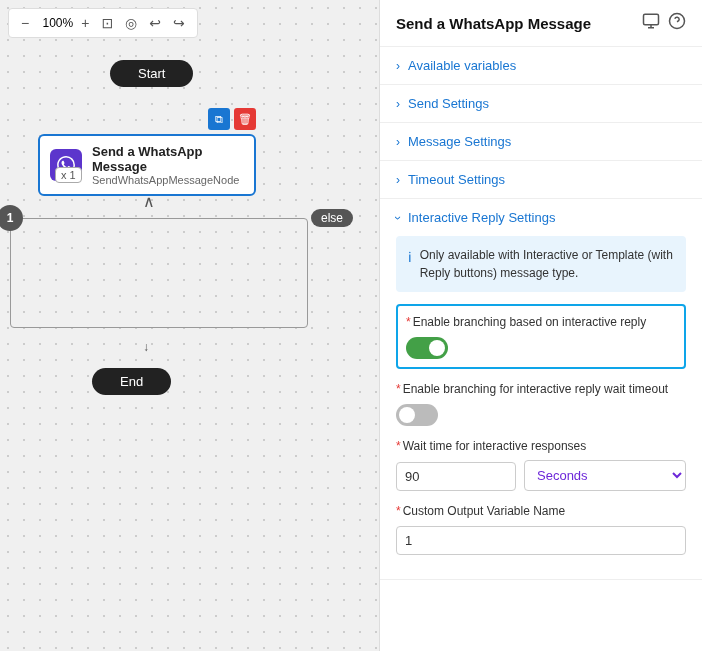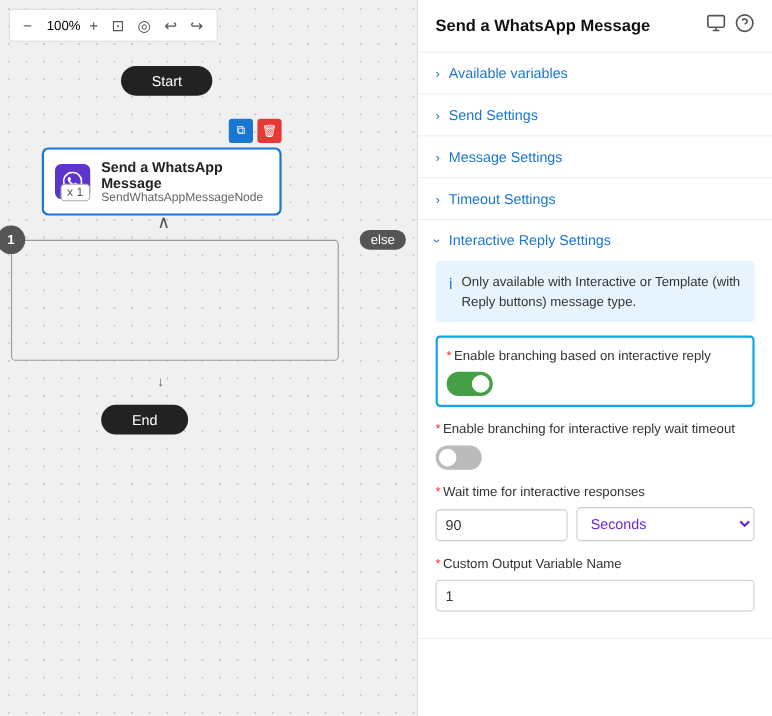--- a/index.html
+++ b/index.html
@@ -170,21 +170,21 @@
       display: flex;
       align-items: center;
       justify-content: center;
       font-size: 12px;
       font-weight: bold;
       transform: translate(-50%, -50%);
     }
     .branch-label-else {
       position: absolute;
       top: 218px;
-      right: 10px;
+      right: 26px;
       background: #555;
       color: white;
       border-radius: 12px;
       padding: 2px 10px;
       font-size: 12px;
       transform: translateY(-50%);
     }
 
     
     .arrow-down {

